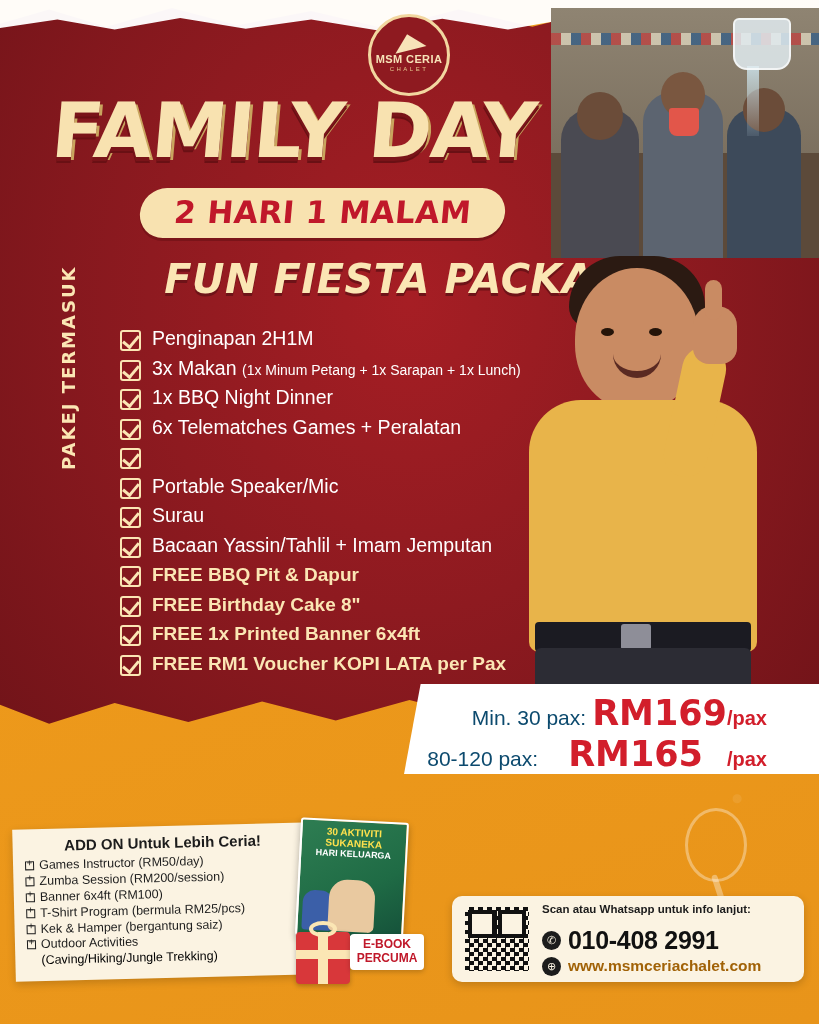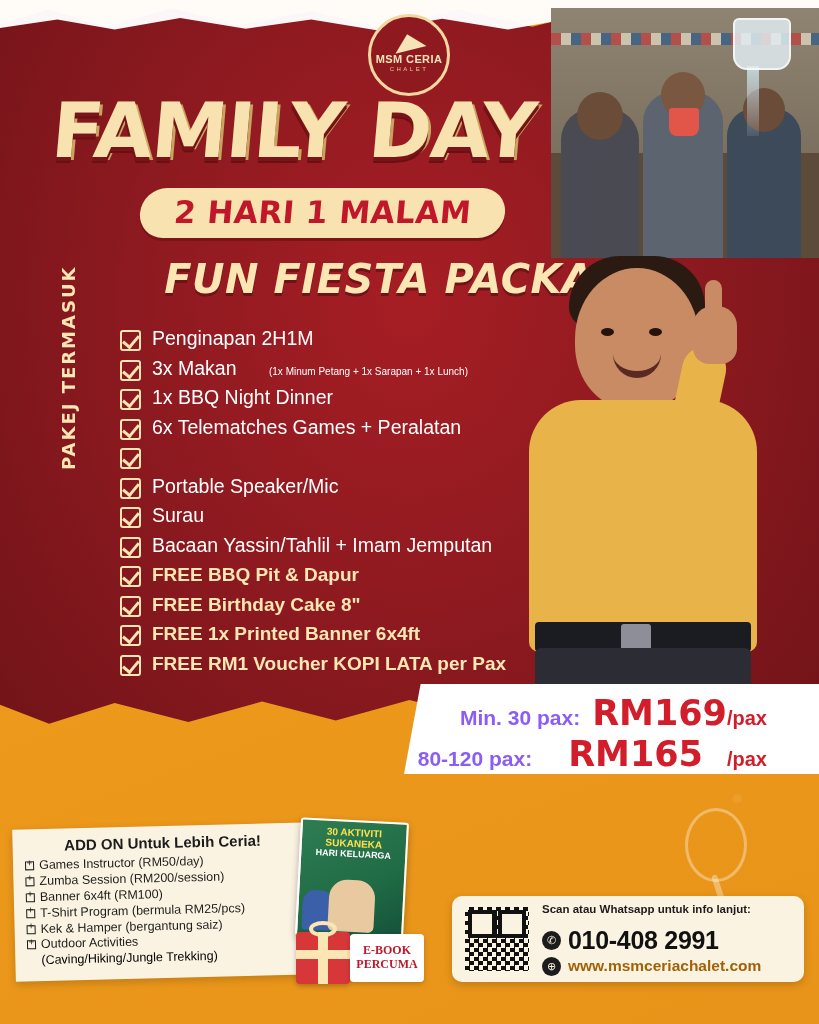--- a/index.html
+++ b/index.html
@@ -142,41 +142,41 @@
     position: absolute; left: 4px; top: 0px;
     width: 7px; height: 13px;
     border-right: 3px solid #FBE6B4;
     border-bottom: 3px solid #FBE6B4;
     transform: rotate(40deg);
   }
   .ck-text {
     font-size: 19.5px; color: #FFFFFF; line-height: 1.12;
     font-family: "Liberation Sans", sans-serif;
   }
-  .ck-text .small { font-size: 10px; margin-left: 27px; }
+  .ck-text .small { font-size: 14px; }
   .ck-row.free .ck-text {
     color: #FBE6B4; font-weight: bold; font-size: 19px;
   }
 
   
   .price-banner {
     position: absolute; left: 404px; top: 684px;
     width: 415px; height: 90px;
     background: #FFFFFF;
     clip-path: polygon(4% 0, 100% 0, 100% 100%, 0 100%);
     box-shadow: 0 3px 8px rgba(0,0,0,0.2);
   }
   .price-row {
     display: flex; align-items: baseline; justify-content: flex-end;
     padding-right: 52px;
   }
   .price-row.r1 { padding-top: 9px; }
   .price-row.r2 { padding-top: 1px; gap: 24px; }
   .price-label {
-    font-size: 21px; font-weight: bold; color: #8b5cf6; margin-right: 12px;
+    font-size: 21px; font-weight: normal; color: #0c4a6e; margin-right: 6px;
   }
   .price-amt {
     font-size: 35px; font-weight: 900; color: #D21E2B;
     font-family: "DejaVu Sans", sans-serif;
   }
   .price-pax { font-size: 20px; color: #D21E2B; font-weight: bold; }
 
   
   .photo-group {
     position: absolute; right: 0; top: 8px; width: 268px; height: 250px;
@@ -303,25 +303,24 @@
   }
   .gift::before {
     content:""; position:absolute; left:22px; top:0; width:10px; height:52px; background:#FBE6B4;
   }
   .gift::after {
     content:""; position:absolute; left:0; top:18px; width:54px; height:9px; background:#FBE6B4;
   }
   .gift-bow { position:absolute; left:13px; top:-11px; width:28px; height:16px;
     border:4px solid #FBE6B4; border-radius:50%; background:transparent; }
   .ebook-label {
-    position: absolute; left: 350px; top: 152px; width: 74px; height: 48px;
+    position: absolute; left: 350px; top: 152px; width: 74px; height: 36px;
     background: #FFFFFF; border-radius: 4px;
     display: flex; flex-direction: column; align-items: center; justify-content: center;
     box-shadow: 0 2px 5px rgba(0,0,0,.2);
-    font-family: Liberation Serif, serif;
   }
   .ebook-label div { font-size: 12px; font-weight: 900; color: #C0182A; line-height: 1.15; }
 
   .contact-card {
     position: absolute; left: 452px; top: 114px; width: 352px; height: 86px;
     background: #FBF3E2; border-radius: 10px;
     box-shadow: 0 3px 8px rgba(0,0,0,.18);
     display: flex; align-items: center; padding: 8px 10px;
   }
   .qr {

